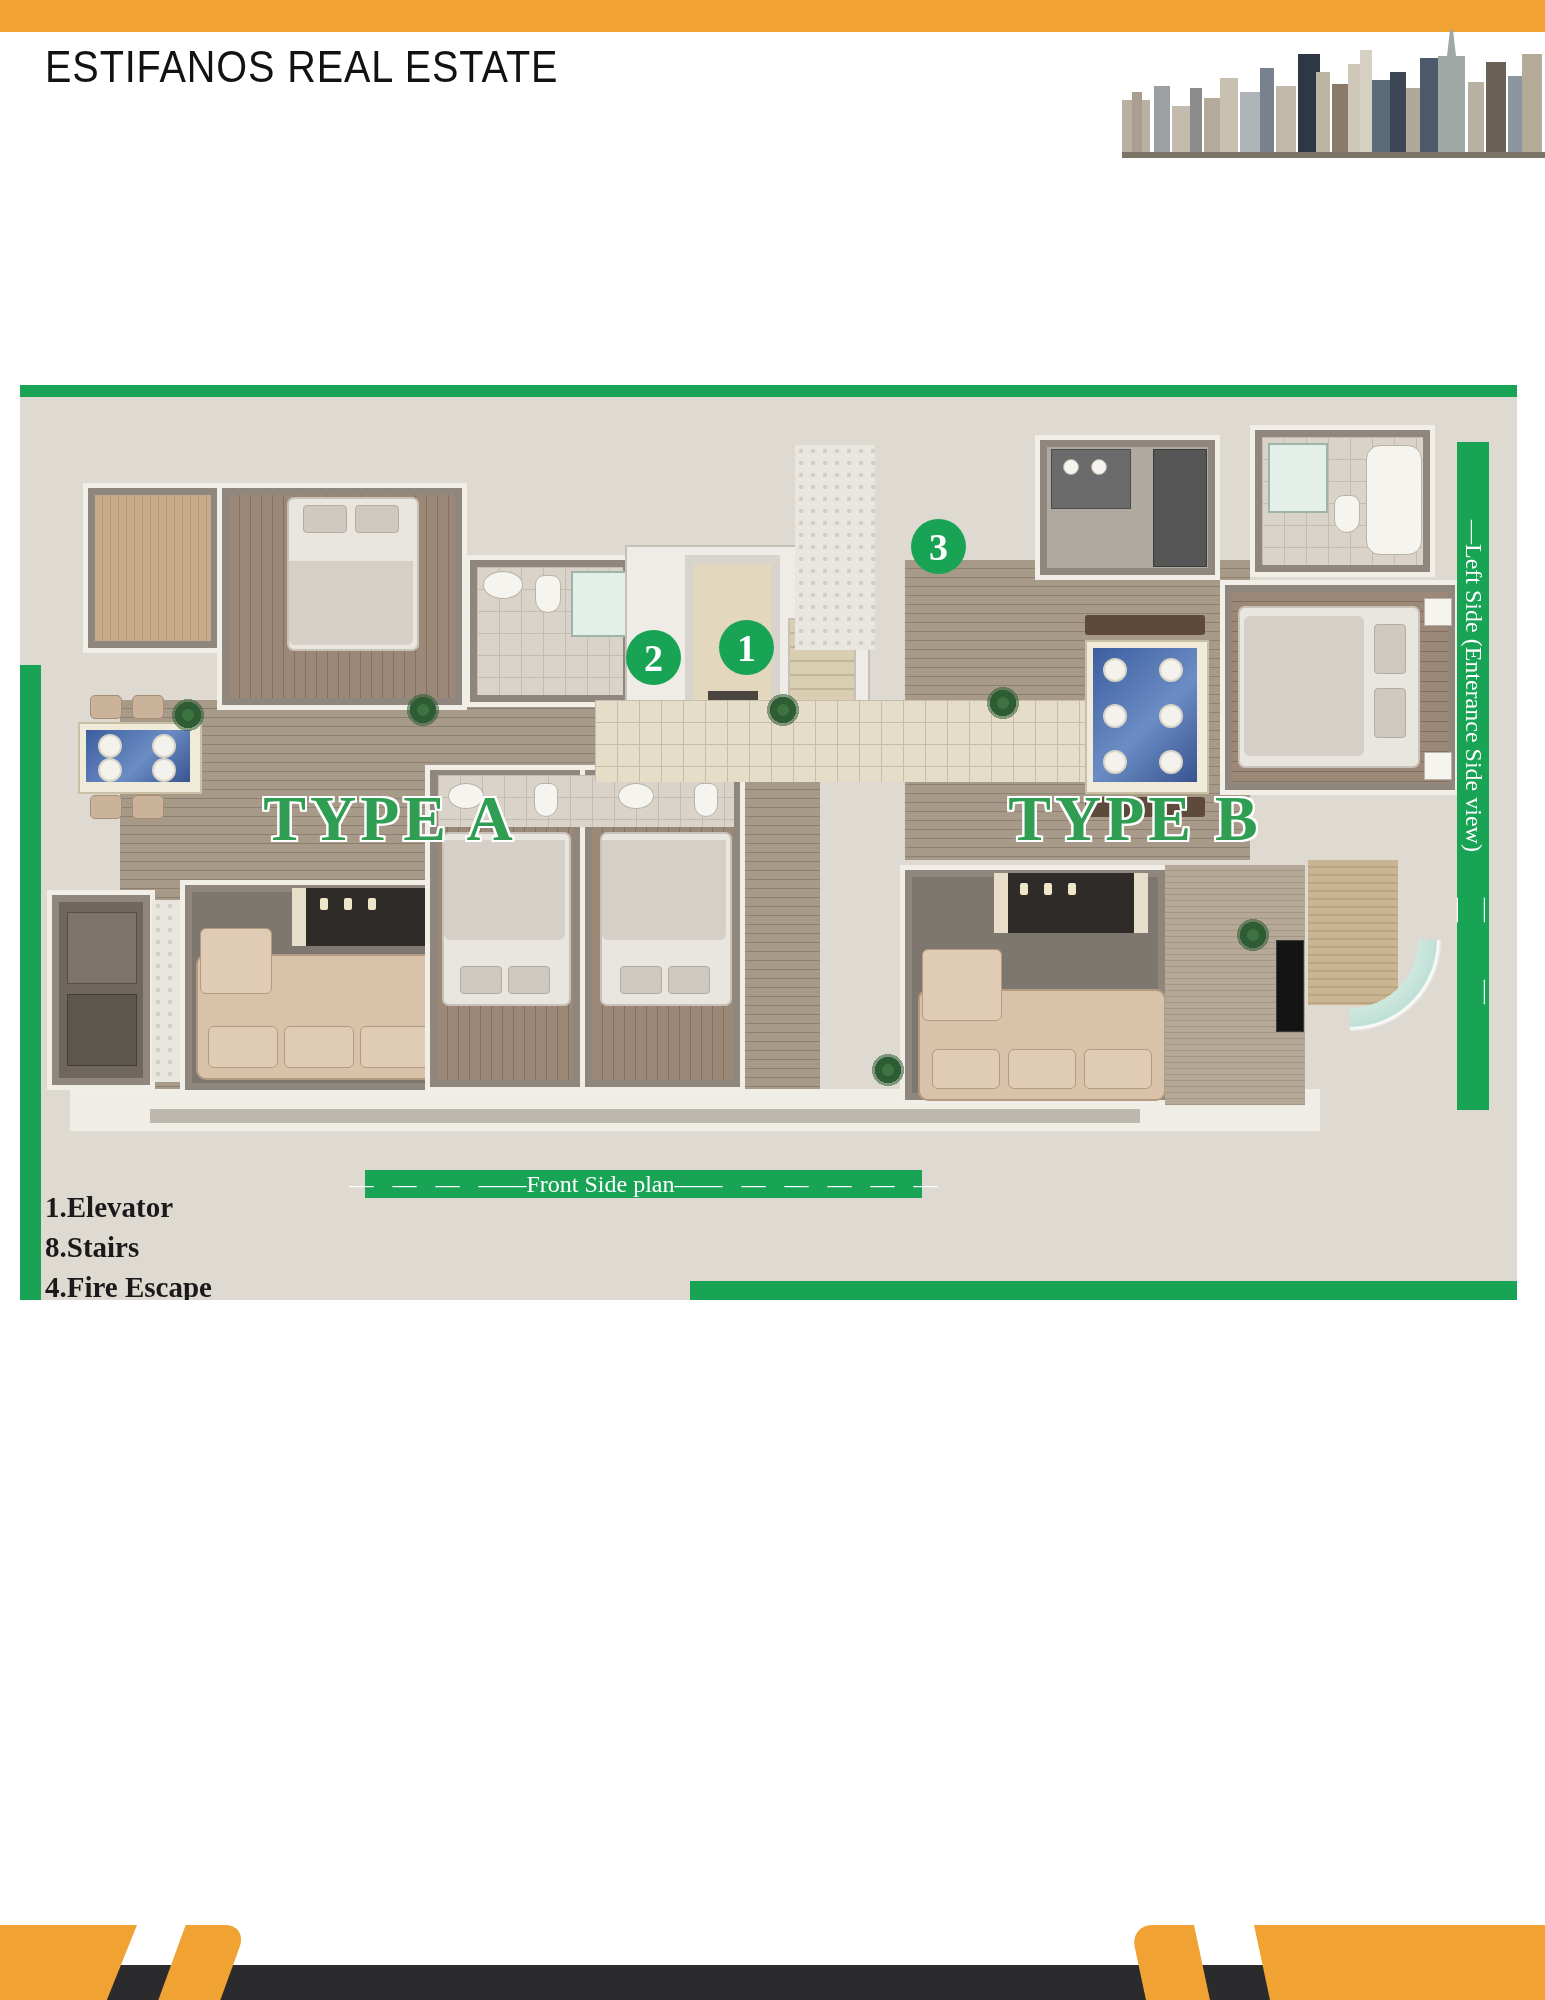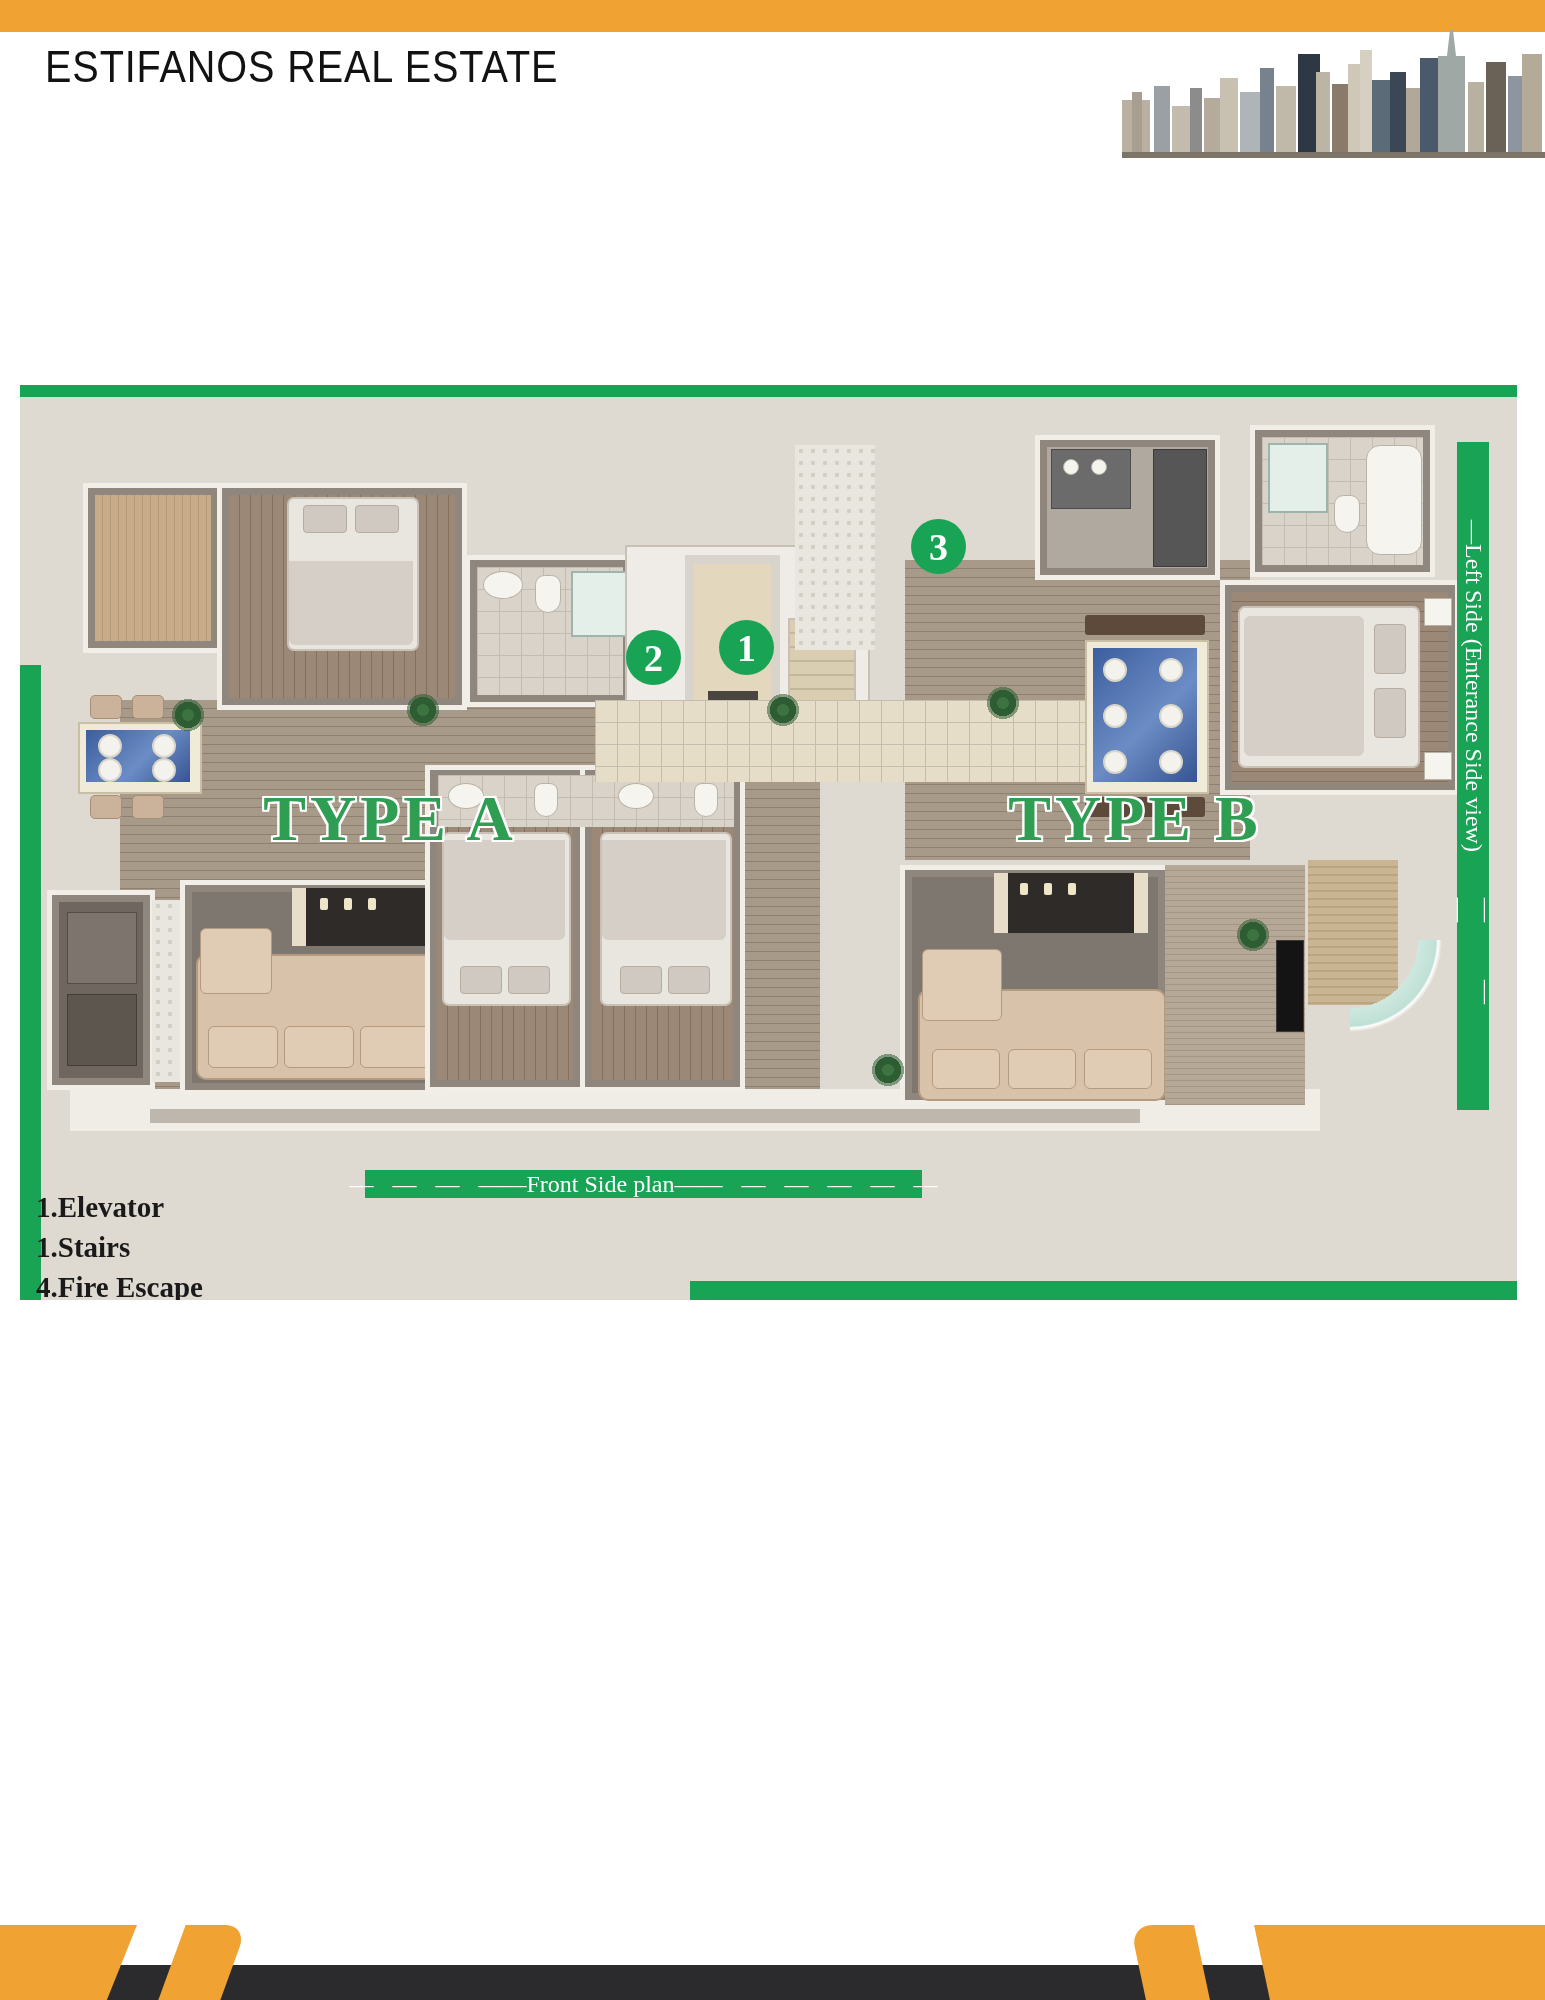--- a/index.html
+++ b/index.html
@@ -60,21 +60,21 @@
   .left-strip{position:absolute;left:0;top:268px;width:21px;height:635px;background:#18A355;}
   .side-bar{position:absolute;left:1437px;top:45px;width:32px;height:668px;background:#18A355;
             display:flex;flex-direction:column;align-items:center;padding-top:78px;box-sizing:border-box;}
   .side-bar-text{writing-mode:vertical-rl;color:#ffffff;font-family:"Liberation Serif",serif;font-size:24px;white-space:nowrap;}
   .side-bar-dashes{writing-mode:vertical-rl;color:#ffffff;font-family:"Liberation Serif",serif;font-size:24px;
                    letter-spacing:26px;margin-top:46px;}
   .front-bar{position:absolute;left:345px;top:773px;width:557px;height:28px;background:#18A355;
              display:flex;align-items:center;justify-content:center;
              color:#ffffff;font-family:"Liberation Serif",serif;font-size:24px;white-space:nowrap;}
   .front-bar .dashes{word-spacing:13px;}
-  .legend{position:absolute;left:16px;top:790px;font-family:"Liberation Serif",serif;font-weight:700;
+  .legend{position:absolute;left:25px;top:790px;font-family:"Liberation Serif",serif;font-weight:700;
           font-size:29px;color:#1a1a1a;line-height:40px;}
   .plan-title{position:absolute;left:585px;top:832px;width:700px;text-align:center;
               font-family:"Liberation Serif",serif;font-weight:700;font-size:38px;color:#1a1a1a;}
   .bottom-green-bar{position:absolute;left:670px;top:884px;width:827px;height:19px;background:#18A355;}
   .walkway{position:absolute;left:50px;top:692px;width:1250px;height:42px;background:#f0ede7;}
   .walkway-shadow{position:absolute;left:130px;top:712px;width:990px;height:14px;background:#bdb7ae;}
   .core-wall{position:absolute;left:605px;top:148px;width:245px;height:180px;background:#efece7;border:2px solid #c7c0b6;box-sizing:border-box;}
   .elevator{position:absolute;left:665px;top:158px;width:95px;height:157px;background:#e3d7bd;border:9px solid #d9d4cb;box-sizing:border-box;}
   .elevator-door{position:absolute;left:14px;bottom:0;width:50px;height:12px;background:#4a453f;}
   .stairs{position:absolute;left:768px;top:221px;width:64px;height:94px;
@@ -295,21 +295,21 @@
       </div>
 
       <div class="front-bar">
         <span class="dashes">— — — —</span>
         <span>—Front Side plan—</span>
         <span class="dashes">— — — — — —</span>
       </div>
 
       <div class="legend">
         <div>1.Elevator</div>
-        <div>1.Stairs</div>
+        <div>8.Stairs</div>
         <div>4.Fire Escape</div>
       </div>
 
       <div class="bottom-green-bar"></div>
     </div>
   </div>
 
   <div class="bottom-dark-bar"></div>
   <div class="o-shape o-left-big"></div>
   <div class="o-shape o-left-small"></div>

